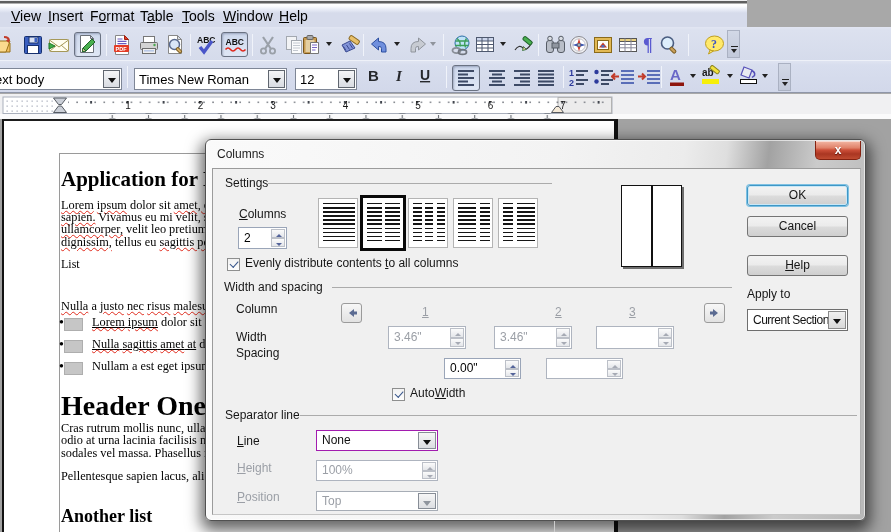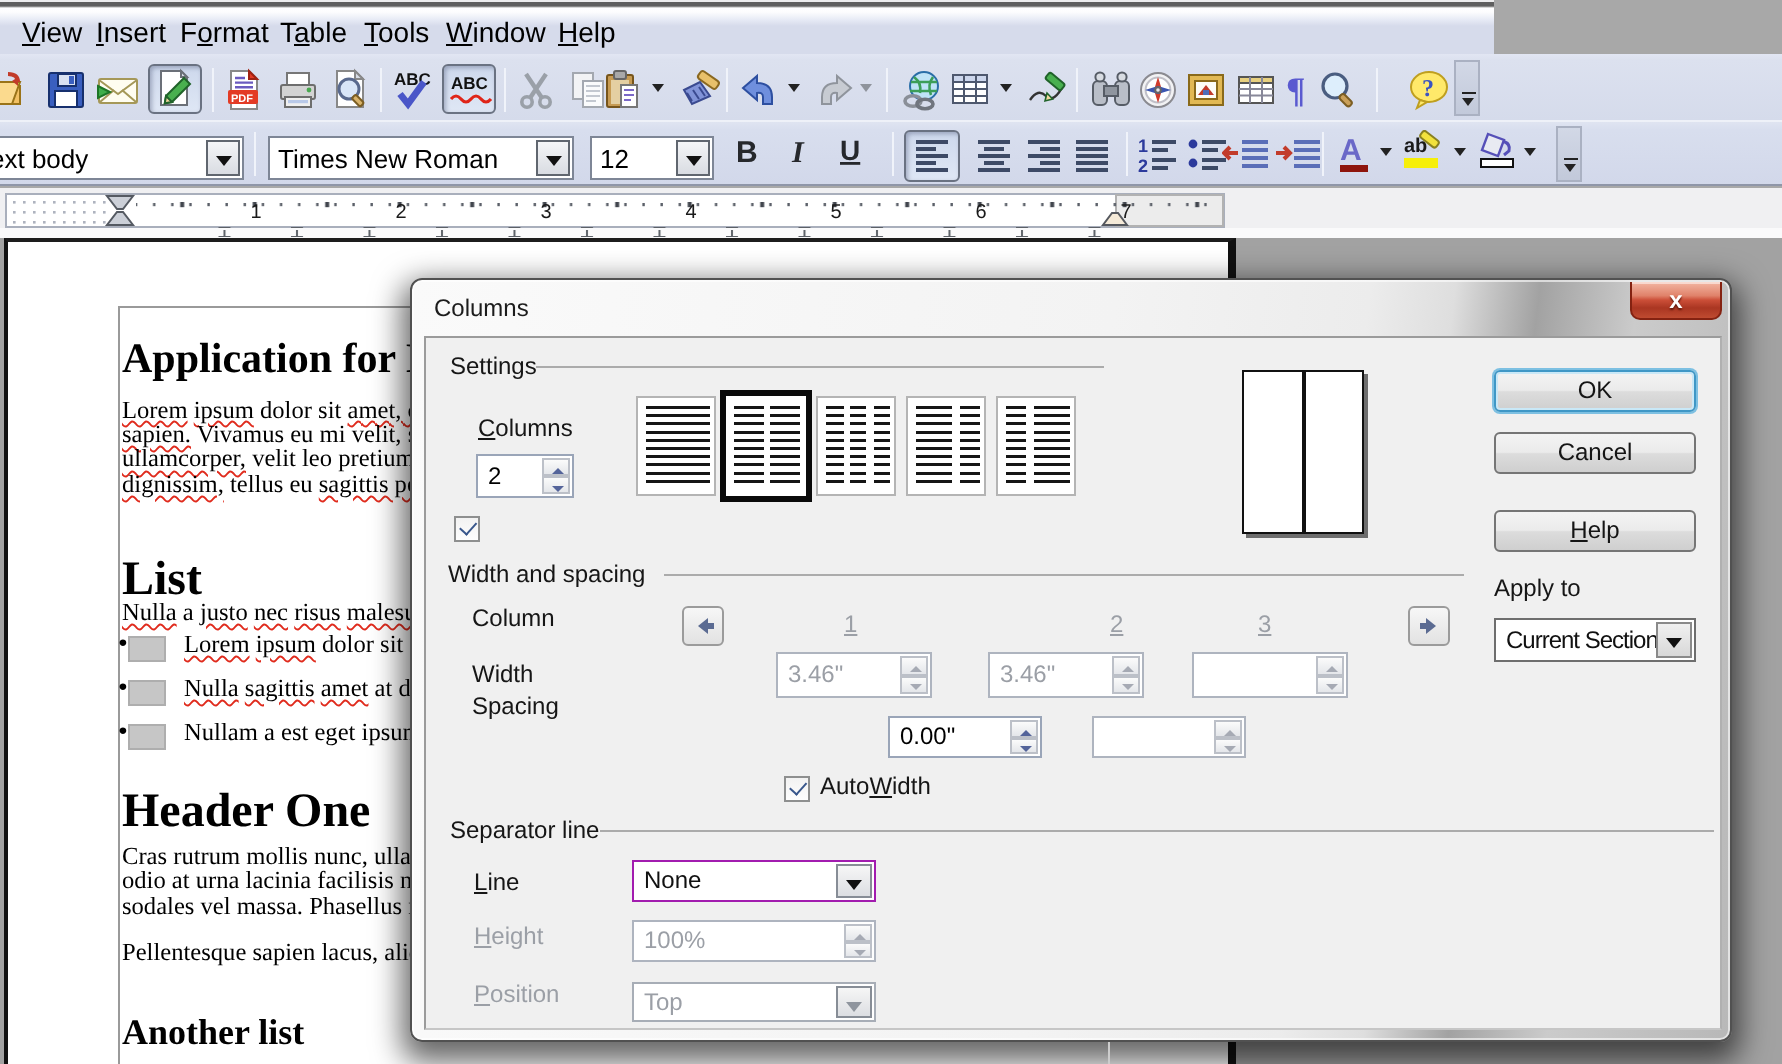--- a/index.html
+++ b/index.html
@@ -29,21 +29,21 @@
 #tb1 .of{top:3px!important}
 #tb2 .press{top:4px!important}
 
 #rulerrow{left:0;top:94px;width:891px;height:25px;background:#f0f0f2}
 
 #doc{left:0;top:119px;width:891px;height:413px;background:#a2a2a2}
 #page{position:absolute;left:2px;top:0;width:616px;height:413px;background:#fff;border-left:2px solid #111;border-right:4px solid #111;border-top:2px solid #1d1d1d}
 .ser{font-family:"Liberation Serif",serif;color:#000;white-space:pre}
 .bodytxt{font-size:12.3px}
 .sq{text-decoration:underline;text-decoration-style:wavy;text-decoration-color:#e02b1d;text-decoration-thickness:1px;text-underline-offset:1px}
-.lk{text-decoration-thickness:1px}
+.lk{text-decoration:underline;text-decoration-thickness:1px}
 .gbox{position:absolute;width:19px;height:13px;background:#c6c6c6;border:1px solid #aeaeae}
 
 #dlg{left:205px;top:139px;width:661px;height:382px;border:1px solid #515151;border-radius:6px;
  background:linear-gradient(97deg,#fafafa 0%,#f3f3f3 50%,#ececec 68%,#dedede 74%,#a2a2a2 80%,#cbcbcb 87%,#c0c0c0 94%,#b8b8b8 100%);
  box-shadow:0 6px 15px 4px rgba(0,0,0,.6), inset 0 0 0 1px rgba(255,255,255,.6)}
 #dlgbody{position:absolute;left:6px;top:28px;width:649px;height:347px;background:#f0f0f0;border:1px solid #9b9b9b;border-bottom-color:#c6c6c6;border-right-color:#b0b0b0}
 #dlgtitle{position:absolute;left:11px;top:7px;font-size:12px;color:#1c1c1c}
 #xbtn{position:absolute;left:609px;top:1px;width:46px;height:19px;border:1px solid #842211;border-top:none;border-radius:0 0 5px 5px;
  background:linear-gradient(#f3b7a4 0%,#e0826a 38%,#cc4f38 50%,#aa3622 72%,#bf4b31 100%);box-shadow:inset 0 1px 0 rgba(255,255,255,.5)}
 #xbtn span{position:absolute;left:0;right:0;top:2px;text-align:center;font-size:12px;font-weight:bold;color:#fff;text-shadow:0 1px 1px #5d170b}
@@ -467,32 +467,32 @@
 <rect x="89.5" y="19.5" width="468" height="5" fill="url(#tabs)"></rect>
 <path d="M53.5 4 h13 l-5 6.5 h-3z M53.5 18.5 h13 l-5 -6.5 h-3z" fill="#ccd0d8" stroke="#555a62" stroke-width="1"></path>
 <path d="M551.5 18.5 h12 l-4.5 -6 h-3z" fill="#f5ead8" stroke="#55585e" stroke-width="1"></path>
 </svg></div>
 <div id="doc" class="abs">
  <div id="page"></div>
  <div class="abs" style="left:59px;top:34px;width:1px;height:379px;background:#9a9a9a"></div>
  <div class="abs" style="left:59px;top:34px;width:554px;height:1px;background:#9a9a9a"></div>
  <div class="ser abs" style="left:61px;top:50px;font-size:21px;font-weight:bold;line-height:21px">Application for Employment</div>
  <div class="ser abs bodytxt" style="left:61px;top:79.5px;line-height:12.45px"><span class="sq">Lorem</span> <span class="sq">ipsum</span> dolor sit <span class="sq">amet, c</span>onsectetur adipiscing<br><span class="sq">sapien.</span> Vivamus eu mi velit, sed tristique purus<br><span class="sq">ullamcorper,</span> velit leo pretium mauris, sit amet<br><span class="sq">dignissim,</span> tellus eu <span class="sq">sagittis pe</span>llentesque metus</div>
- <div class="ser abs" style="left:61px;top:162px;font-size:24px;font-weight:bold;line-height:18px">List</div>
+ <div class="ser abs" style="left:61px;top:136px;font-size:12px;font-weight:normal;line-height:18px">List</div>
  <div class="ser abs bodytxt" style="left:61px;top:180px"><span class="sq">Nulla</span> a <span class="sq">justo</span> <span class="sq">nec</span> <span class="sq">risus</span> <span class="sq">malesu</span>ada bibendum</div>
  <div class="ser abs" style="left:59px;top:196px;font-size:14px">•</div>
  <div class="gbox" style="left:64px;top:199px"></div>
  <div class="ser abs bodytxt" style="left:92px;top:196px"><span class="lk"><span class="sq">Lorem</span> <span class="sq">ipsum</span></span> dolor sit amet</div>
  <div class="ser abs" style="left:59px;top:218px;font-size:14px">•</div>
  <div class="gbox" style="left:64px;top:221px"></div>
  <div class="ser abs bodytxt" style="left:92px;top:218px"><span class="lk"><span class="sq">Nulla</span> <span class="sq">sagittis</span> <span class="sq">amet</span> at</span> dolor</div>
  <div class="ser abs" style="left:59px;top:240px;font-size:14px">•</div>
  <div class="gbox" style="left:64px;top:243px"></div>
  <div class="ser abs bodytxt" style="left:92px;top:240px">Nullam a est eget ipsum molestie</div>
- <div class="ser abs" style="left:61px;top:275px;font-size:24px;font-weight:bold;line-height:24px">Header One</div>
+ <div class="ser abs" style="left:61px;top:275px;font-size:28px;font-weight:bold;line-height:24px">Header One</div>
  <div class="ser abs bodytxt" style="left:61px;top:303px;line-height:12.45px">Cras rutrum mollis nunc, ullamcorper vitae<br>odio at urna lacinia facilisis non sit amet<br>sodales vel massa. Phasellus mattis enim</div>
  <div class="ser abs bodytxt" style="left:61px;top:350px">Pellentesque sapien lacus, aliquam sed</div>
  <div class="ser abs" style="left:61px;top:388px;font-size:18px;font-weight:bold;line-height:18px">Another list</div>
  <div class="abs" style="left:554px;top:402px;width:1px;height:11px;background:#cdcdcd;z-index:30"></div>
 </div>
 <div id="dlg" class="abs">
  <span id="dlgtitle">Columns</span>
  <div id="xbtn">
         <span>x</span>
       </div>
@@ -521,20 +521,21 @@
         </div>
   <div class="pbtn" style="left:240px;top:29px">
           <div class="col" style="left:4px;width:18px"></div>
           <div class="col" style="left:26px;width:10px"></div>
         </div>
   <div class="pbtn" style="left:285px;top:29px">
           <div class="col" style="left:4px;width:10px"></div>
           <div class="col" style="left:18px;width:18px"></div>
         </div>
   <div class="chk" style="left:14px;top:89px"></div>
+  <span class="dlab" style="left:32px;top:87px">Evenly distribute contents <u>t</u>o all columns</span>
   <div class="abs" style="left:408px;top:16px;width:61px;height:82px;background:#fff;border:1.5px solid #111;box-shadow:2px 2px 0 #6e6e6e"></div>
   <div class="abs" style="left:438px;top:16.5px;width:1.5px;height:81px;background:#111"></div>
   <span class="glab" style="left:11px;top:111px">Width and spacing</span>
   <div class="gline" style="left:119px;top:118px;width:400px"></div>
   <span class="dlab" style="left:23px;top:133px">Column</span>
   <div class="navb" style="left:128px;top:134px"><svg width="19" height="18">
             <path d="M12 5 l-5 4 5 4z" fill="#5b6b92"></path>
             <rect x="12" y="7.5" width="3" height="3" fill="#5b6b92"></rect>
           </svg></div>
   <div class="navb" style="left:491px;top:134px"><svg width="19" height="18">

